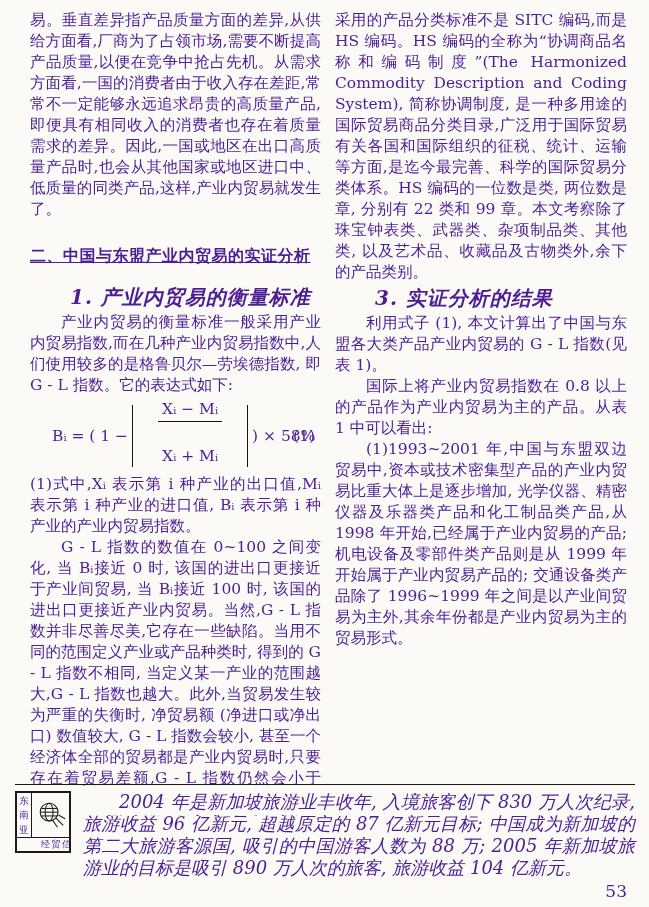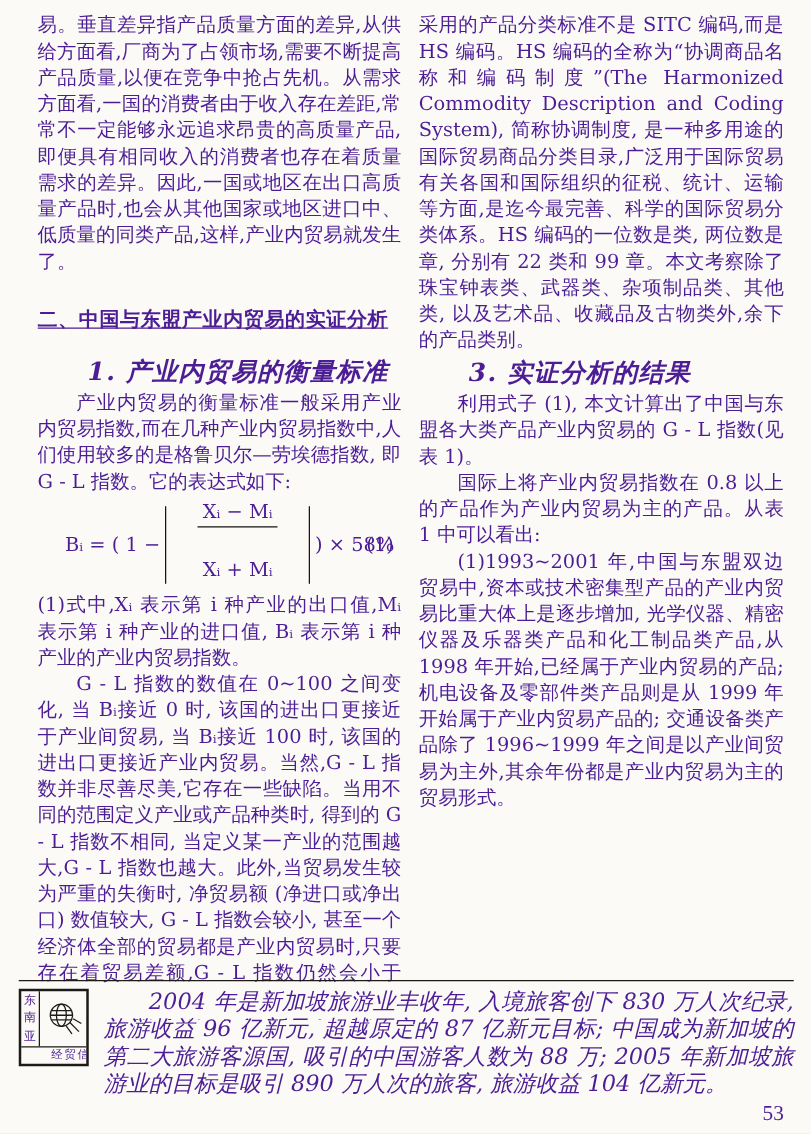--- a/index.html
+++ b/index.html
@@ -79,21 +79,21 @@
   .footer-body { display:flex; align-items:flex-start; }
   .footer-note {
     flex:1;
     margin:0 0 0 12px;
     font-size:18px;
     line-height:22px;
     font-style:italic;
     text-align:justify;
     text-indent:2em;
   }
-  .page-number { text-align:right; font-size:17px; margin-top:2px; padding-right:8px;font-family:Liberation Serif, serif; }
+  .page-number { text-align:right; font-size:17px; margin-top:2px; padding-right:8px; }
 
   
   .logo {
     width:56px; height:62px;
     border:2px solid #1c1b18;
     box-sizing:border-box;
     display:flex; flex-direction:column;
     background:#fbfaf6;
     flex:0 0 auto;
   }

